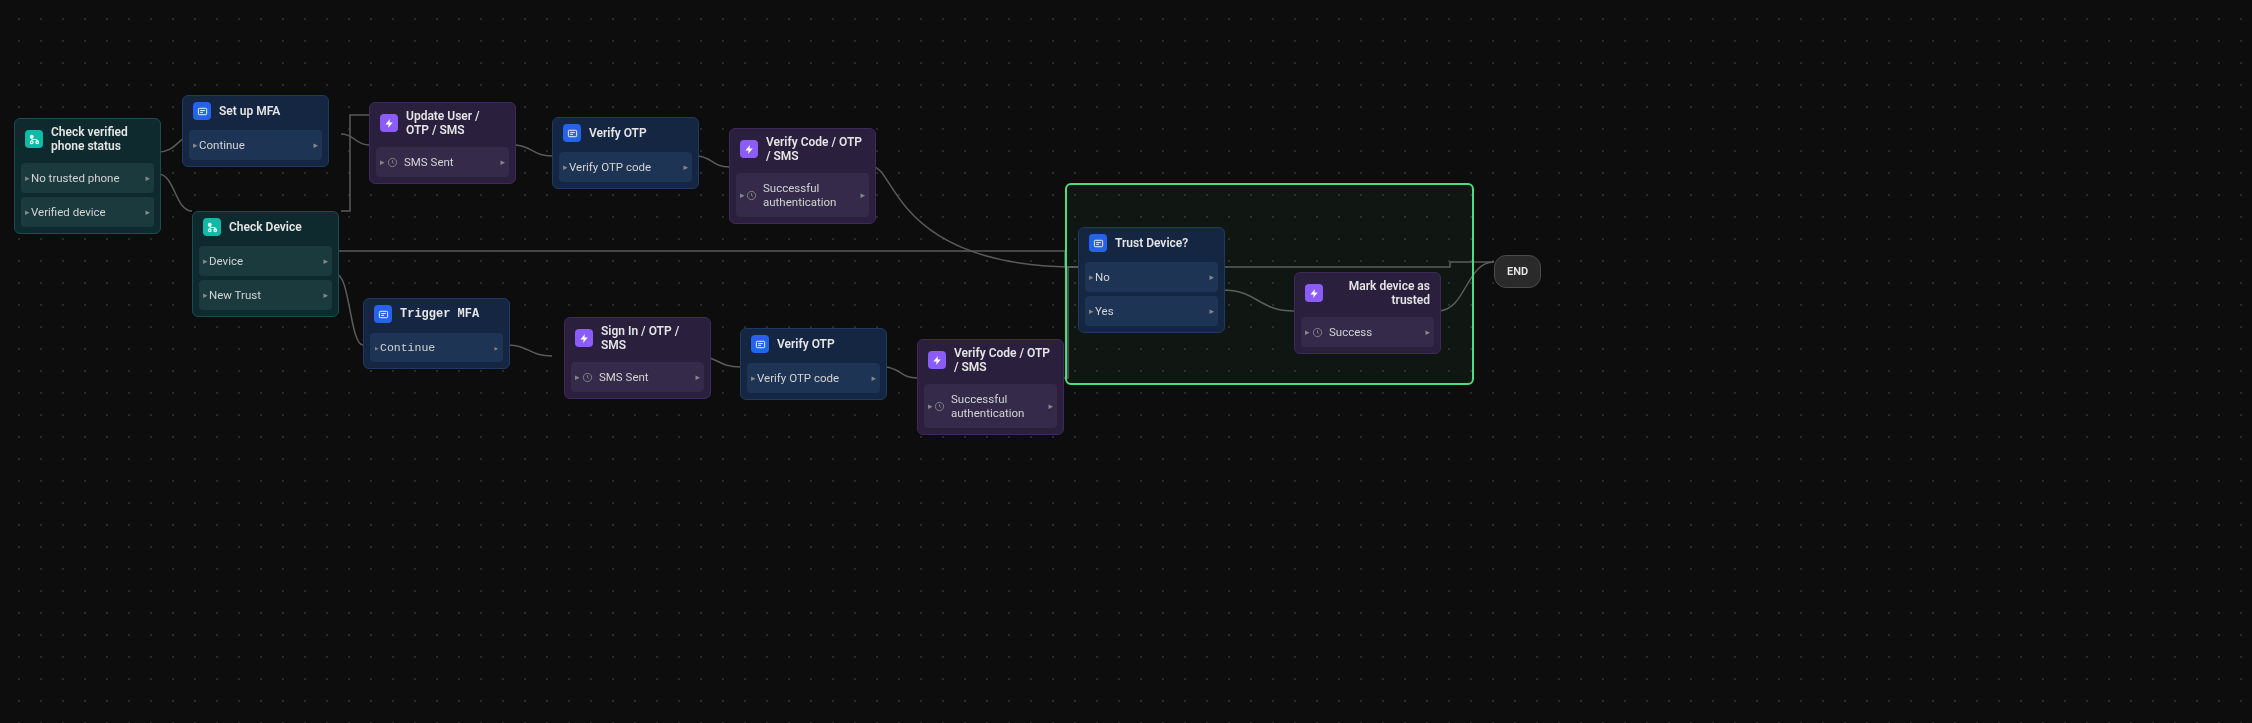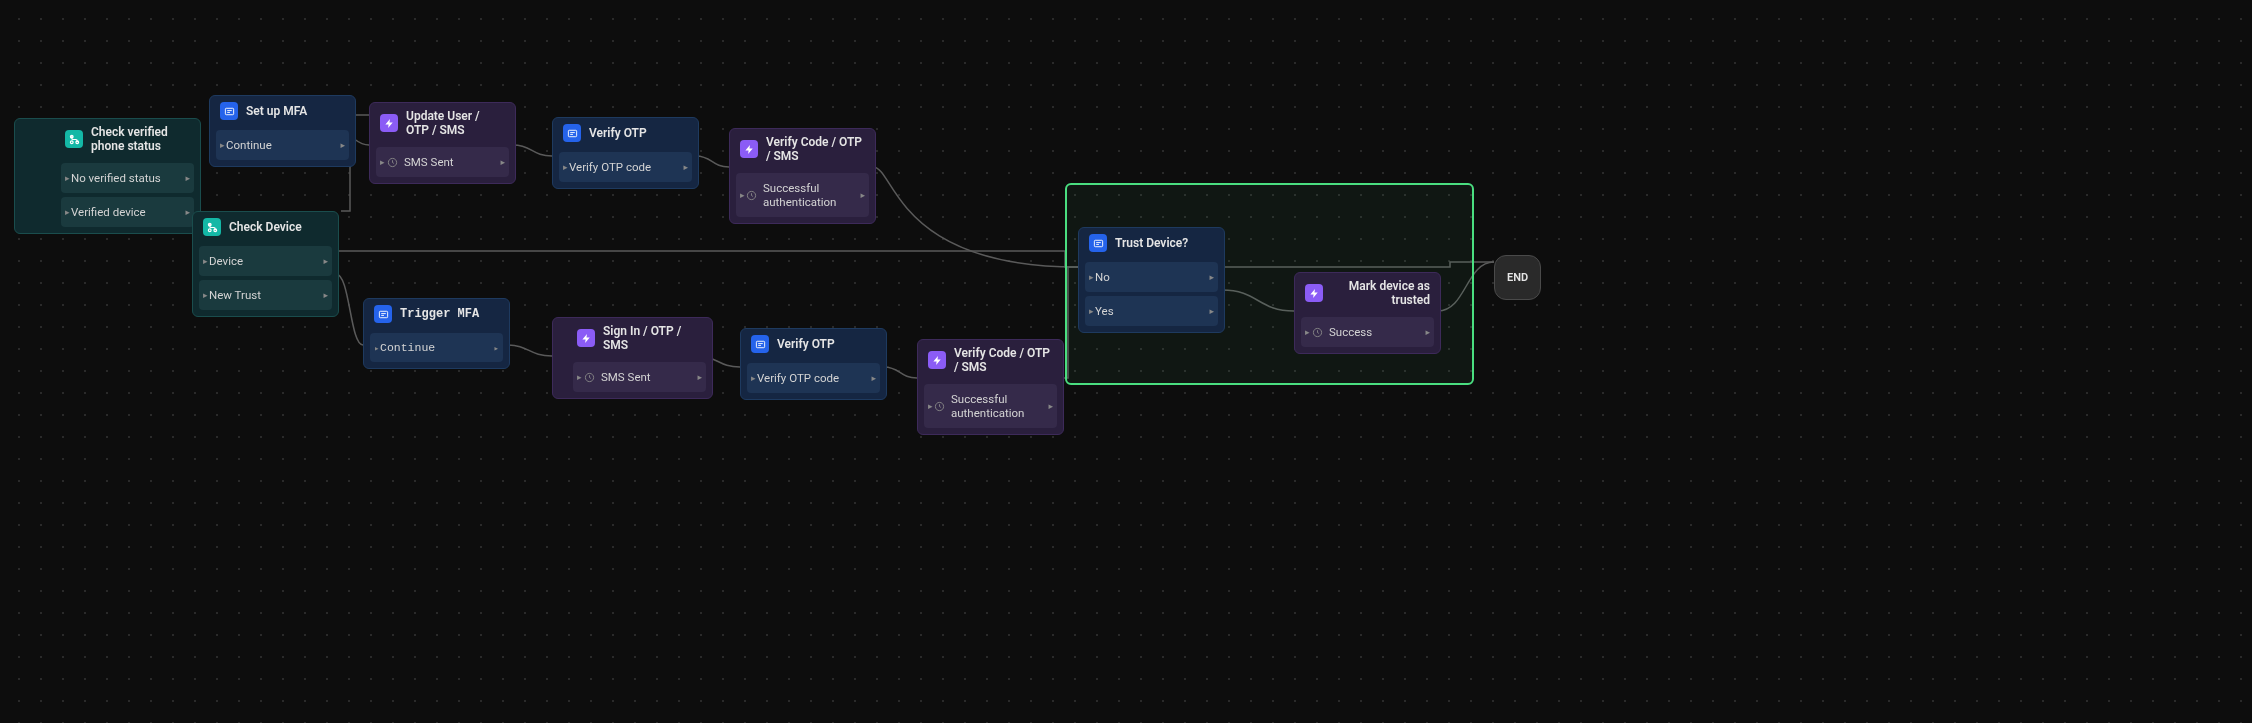--- a/index.html
+++ b/index.html
@@ -17,21 +17,21 @@
 .ic-purple{background:#8b5cf6}
 .ntitle{color:#e5e5e5;font-weight:600;font-size:12px}
 .nrow{margin:4px 6px;padding:8px 10px;border-radius:4px;color:#d4d4d4;font-size:11.5px;display:flex;align-items:center;gap:6px;position:relative}
 .nrow:last-child{margin-bottom:6px}
 .node.teal .nrow{background:#1a3a3e}
 .node.blue .nrow{background:#1e3454}
 .node.purple .nrow{background:#352a4a}
 .arw{position:absolute;right:4px;top:50%;transform:translateY(-50%);color:#888;font-size:9px}
 .inlet{position:absolute;left:4px;top:50%;transform:translateY(-50%);color:#888;font-size:9px}
 .mini-ic{width:12px;height:12px;display:inline-flex;align-items:center;justify-content:center;color:#888}
-.end-pill{position:absolute;background:#2a2a2a;border:1px solid #4a4a4a;color:#e5e5e5;font-size:11px;font-weight:600;border-radius:12px;padding:15px 12px}
+.end-pill{position:absolute;background:#2a2a2a;border:1px solid #4a4a4a;color:#e5e5e5;font-size:11px;font-weight:600;border-radius:12px;padding:9px 12px}
 svg.wires{position:absolute;top:0;left:0;pointer-events:none}
 svg.wires path{stroke:#5a5a5a;stroke-width:1.5;fill:none}
 </style>
 </head>
 <body>
 
 <div class="canvas">
 
   <svg class="wires" width="2252" height="723">
       <path d="M 158 152 C 178 152, 178 134, 197 134"></path>
@@ -48,41 +48,41 @@
       <path d="M 884 367 C 900 367, 900 378, 917 378"></path>
       <path d="M 1061 378 L 1068 378 L 1068 267 L 1078 267"></path>
       <path d="M 1222 267 L 1450 267 L 1450 262 L 1494 262"></path>
       <path d="M 1222 290 C 1258 290, 1258 311, 1294 311"></path>
       <path d="M 1438 311 C 1466 311, 1466 262, 1494 262"></path>
     </svg>
 
   <div class="highlight" style="left: 1065px; top: 183px; width: 405px; height: 198px;"></div>
 
   <div id="nodes">
-      <div class="node teal" style="left: 14px; top: 118px; width: 145px; padding-left: 40px;">
+      <div class="node teal" style="left: 14px; top: 118px; width: 145px;">
         <div class="nhead">
           <span class="nicon ic-teal">
             <svg viewBox="0 0 24 24" fill="none" stroke="white" stroke-width="2.5">
               <path d="M6 3v6m0 0a3 3 0 003 3h6a3 3 0 013 3v3M6 9a3 3 0 100-6 3 3 0 000 6zm12 12a3 3 0 100-6 3 3 0 000 6zM6 21a3 3 0 100-6 3 3 0 000 6z"></path>
             </svg>
           </span>
           <span class="ntitle">Check verified phone status</span>
         </div>
         <div class="nrow">
           <span class="inlet">▸</span>
-          <span>No verified status</span>
+          <span>No trusted phone</span>
           <span class="arw">▸</span>
         </div>
         <div class="nrow">
           <span class="inlet">▸</span>
           <span>Verified device</span>
           <span class="arw">▸</span>
         </div>
       </div>
-      <div class="node blue" style="left: 209px; top: 95px; width: 145px;">
+      <div class="node blue" style="left: 182px; top: 95px; width: 145px;">
         <div class="nhead">
           <span class="nicon ic-blue">
             <svg viewBox="0 0 24 24" fill="white">
               <rect x="3" y="5" width="18" height="14" rx="2" fill="none" stroke="white" stroke-width="2"></rect>
               <line x1="7" y1="10" x2="17" y2="10" stroke="white" stroke-width="2"></line>
               <line x1="7" y1="14" x2="13" y2="14" stroke="white" stroke-width="2"></line>
             </svg>
           </span>
           <span class="ntitle">Set up MFA</span>
         </div>
@@ -160,21 +160,21 @@
             </svg>
           </span>
           <span class="ntitle">Verify OTP</span>
         </div>
         <div class="nrow">
           <span class="inlet">▸</span>
           <span>Verify OTP code</span>
           <span class="arw">▸</span>
         </div>
       </div>
-      <div class="node purple" style="left: 552px; top: 317px; width: 145px; padding-left: 14px;">
+      <div class="node purple" style="left: 564px; top: 317px; width: 145px;">
         <div class="nhead">
           <span class="nicon ic-purple">
             <svg viewBox="0 0 24 24" fill="white">
               <path d="M13 2L3 14h7l-1 8 10-12h-7l1-8z"></path>
             </svg>
           </span>
           <span class="ntitle">Sign In / OTP / SMS</span>
         </div>
         <div class="nrow">
           <span class="inlet">▸</span>

